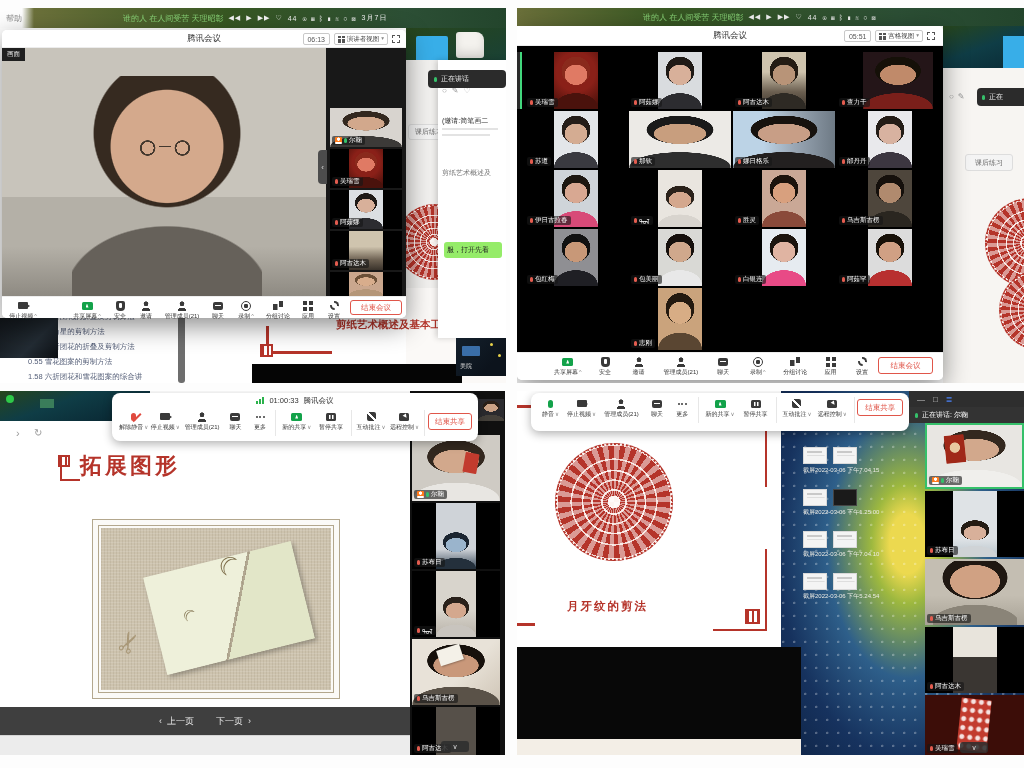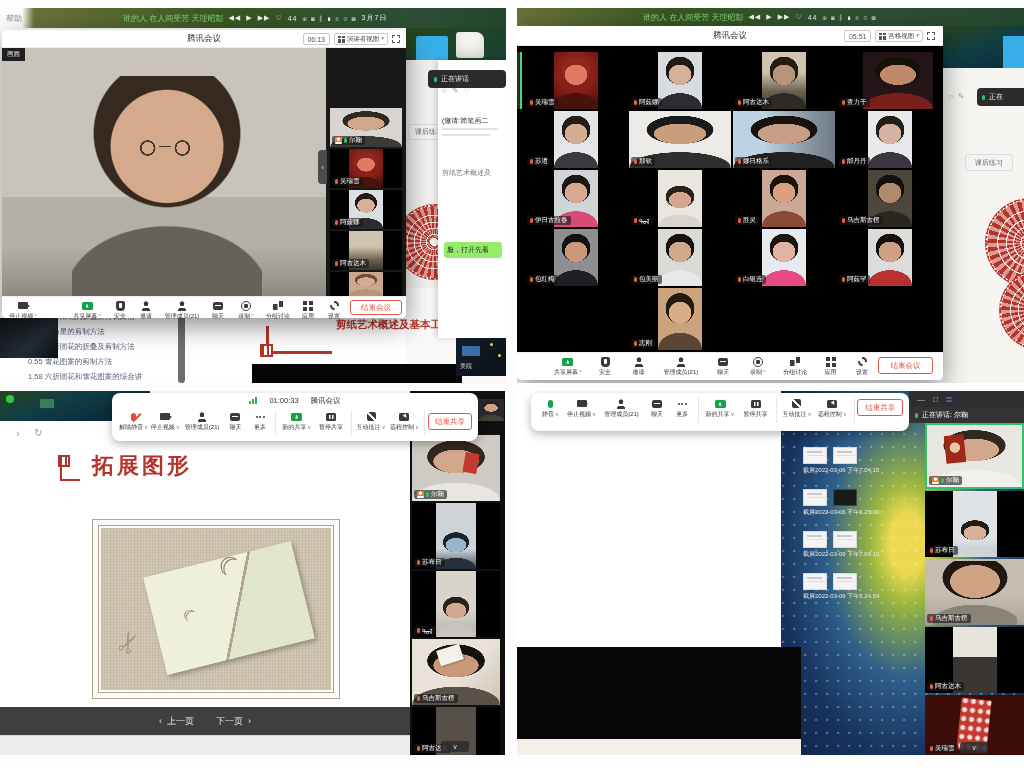--- a/index.html
+++ b/index.html
@@ -556,21 +556,21 @@
     <span class="a" style="left:40px;top:8px;width:14px;height:9px;background:#3a7d5a"></span>
   </div>
   <div class="a" style="left:0;top:30px;width:410px;height:26px;background:#fff">
     <span class="a" style="left:16px;top:6px;color:#9a9a9a;font-size:11px">›</span>
     <span class="a" style="left:34px;top:6px;color:#9a9a9a;font-size:10px">↻</span>
   </div>
 
   <div class="a" style="left:0;top:56px;width:410px;height:260px;background:#fff">
     <div class="a knot" style="left:58px;top:8px;width:12px;height:12px"></div>
     <div class="a" style="left:60px;top:18px;width:20px;height:16px;border-left:2.5px solid #b5342a;border-bottom:2.5px solid #b5342a"></div>
-    <div class="a redtext" style="left:92px;top:4px;font-size:22px;letter-spacing:3px">拓展图形</div>
+    <div class="a redtext" style="left:80px;top:4px;font-size:22px;letter-spacing:3px">拓展图形</div>
     <div class="a" style="left:92px;top:72px;width:248px;height:180px;background:#fbfaf7;border:1px solid #b3a78d;box-shadow:inset 0 0 0 5px #fbfaf7,inset 0 0 0 6px #b3a78d">
       <div class="a" style="left:8px;top:8px;right:8px;bottom:8px;background:repeating-linear-gradient(0deg,rgba(255,255,255,.12) 0 1px,transparent 1px 3px),repeating-linear-gradient(90deg,rgba(120,105,80,.12) 0 1px,transparent 1px 3px),#cdc3ae;overflow:hidden">
         <div class="a" style="left:52px;top:30px;width:152px;height:100px;background:linear-gradient(115deg,#eef0da 0 54%,rgba(90,80,50,.25) 54% 55.5%,#e2e6c8 55.5%);transform:rotate(-14deg);box-shadow:2px 3px 5px rgba(0,0,0,.28)"></div>
         <span class="a" style="left:118px;top:22px;font-size:26px;color:#7c6c48;transform:rotate(215deg)">☽</span>
         <span class="a" style="left:82px;top:78px;font-size:16px;color:#7c6c48;transform:rotate(215deg)">☽</span>
         <span class="a" style="left:16px;top:98px;font-size:28px;color:#a99878;transform:rotate(-65deg)">✂</span>
       </div>
     </div>
   </div>
 
@@ -631,21 +631,21 @@
             <span class="mic red"></span>
             <span>阿古达木</span>
           </div>
     </div>
     <div class="morebtn" style="left:31px;top:350px;width:28px;height:11px">
           <span>∨</span>
         </div>
   </div>
 
   <div class="a" style="left:112px;top:2px;width:366px;height:48px;background:#fff;border-radius:8px;box-shadow:0 3px 10px rgba(0,0,0,.3)">
-    <div class="row" style="justify-content:center;gap:12px;height:15px;font-size:7.5px;color:#333">
+    <div class="row" style="justify-content:center;gap:5px;height:15px;font-size:7.5px;color:#333">
       <span class="sig">
             <i style="height:3px"></i>
             <i style="height:5px"></i>
             <i style="height:7px"></i>
           </span>
       <span>01:00:33</span>
       <span>腾讯会议</span>
     </div>
     <div class="row" style="padding:0 6px;align-items:flex-start">
       <div class="tbi" style="width:36px">
@@ -758,20 +758,30 @@
     </div>
     <div class="col" style="align-items:flex-start;gap:2px">
       <div class="row" style="gap:6px">
             <span class="thumb" style="width:24px;height:17px;display:inline-block"></span>
             <span class="thumb" style="width:24px;height:17px;display:inline-block"></span>
           </div>
       <span style="font-size:6px;color:#ecebe4;width:110px;white-space:nowrap;overflow:hidden">截屏2022-03-06 下午5.24.54</span>
     </div>
   </div>
 
+  <div class="a" style="left:0;top:0;width:264px;height:256px;background:#fff">
+    <div class="a papercut" style="left:38px;top:52px;width:118px;height:118px"></div>
+    <div class="a redtext" style="left:50px;top:208px;font-size:11.5px;letter-spacing:2px">月牙纹的剪法</div>
+    <div class="a" style="left:196px;top:14px;width:54px;height:82px;border-top:2px solid #b5342a;border-right:2px solid #b5342a"></div>
+    <div class="a knot" style="left:228px;top:18px;width:15px;height:15px"></div>
+    <div class="a" style="left:196px;top:158px;width:54px;height:82px;border-bottom:2px solid #b5342a;border-right:2px solid #b5342a"></div>
+    <div class="a knot" style="left:228px;top:218px;width:15px;height:15px"></div>
+    <div class="a" style="left:0;top:14px;width:18px;height:3px;background:#b5342a"></div>
+    <div class="a" style="left:0;top:232px;width:18px;height:3px;background:#b5342a"></div>
+  </div>
   <div class="a" style="left:0;top:256px;width:284px;height:92px;background:#080808"></div>
   <div class="a" style="left:0;top:348px;width:284px;height:16px;background:#f3eee6"></div>
 
   <div class="a" style="left:14px;top:2px;width:378px;height:38px;background:#fff;border-radius:8px;box-shadow:0 3px 10px rgba(0,0,0,.3)">
     <div class="row" style="padding:2px 6px 0;align-items:flex-start">
       <div class="tbi" style="width:30px">
             <span class="ticon">
               <span class="i-mic"></span>
             </span>
             <span class="row" style="gap:1px">

